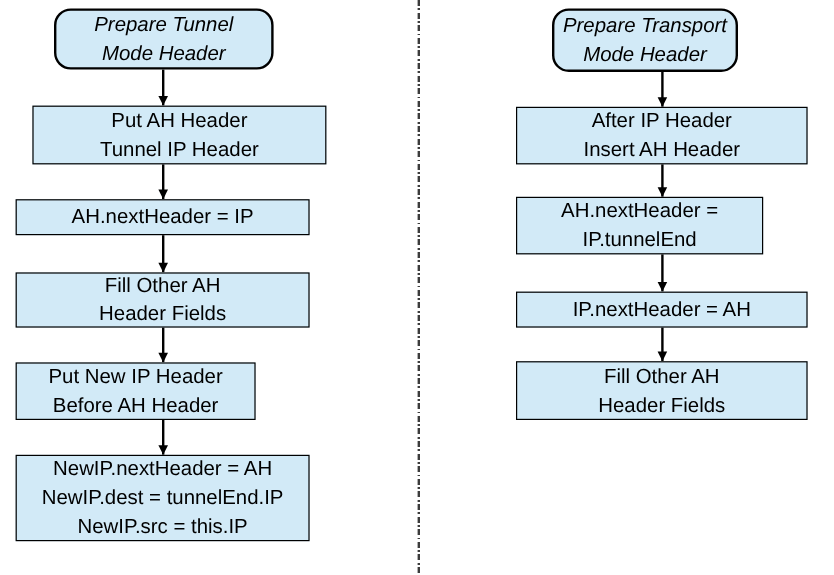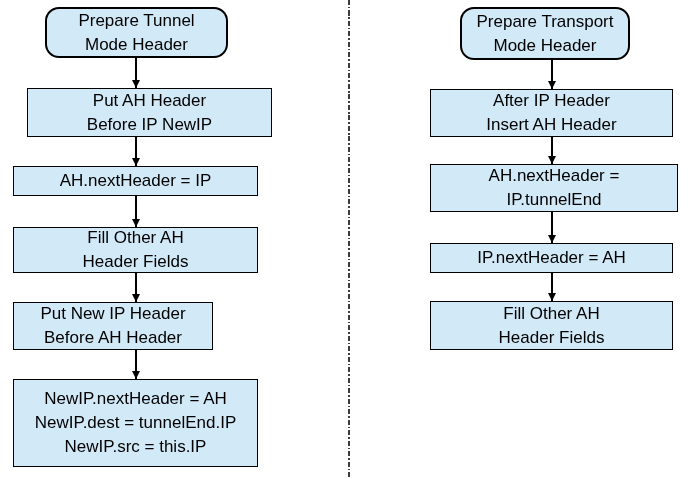--- a/index.html
+++ b/index.html
@@ -26,20 +26,21 @@
     justify-content:center;
     text-align:center;
     font-size:17px;
     line-height:24px;
     color:#000000;
     white-space:nowrap;
   }
   .term{
     border-radius:14px;
     border-width:2px;
+    font-style:italic;
   }
   .arrow{
     position:absolute;
     width:1.5px;
     background:var(--stroke);
   }
   .arrow::after{
     content:"";
     position:absolute;
     left:50%;
@@ -70,62 +71,62 @@
 <div class="canvas">
 
   <div class="node term" style="left:45px;top:7px;width:183px;height:51px">
     <span>Prepare Tunnel</span>
     <span>Mode Header</span>
   </div>
   <div class="arrow" style="left:135px;top:58px;height:30px"></div>
 
   <div class="node" style="left:27px;top:88px;width:245px;height:49px">
     <span>Put AH Header</span>
-    <span>Before IP NewIP</span>
+    <span>Tunnel IP Header</span>
   </div>
   <div class="arrow" style="left:135px;top:137px;height:29px"></div>
 
   <div class="node" style="left:13px;top:166px;width:245px;height:30px">
     <span>AH.nextHeader = IP</span>
   </div>
   <div class="arrow" style="left:135px;top:196px;height:31px"></div>
 
   <div class="node" style="left:13px;top:227px;width:245px;height:46px">
     <span>Fill Other AH</span>
     <span>Header Fields</span>
   </div>
   <div class="arrow" style="left:135px;top:273px;height:29px"></div>
 
   <div class="node" style="left:13px;top:302px;width:200px;height:48px">
     <span>Put New IP Header</span>
     <span>Before AH Header</span>
   </div>
   <div class="arrow" style="left:135px;top:350px;height:29px"></div>
 
-  <div class="node" style="left:13px;top:379px;width:245px;height:88px">
+  <div class="node" style="left:13px;top:379px;width:245px;height:72px">
     <span>NewIP.nextHeader = AH</span>
     <span>NewIP.dest = tunnelEnd.IP</span>
     <span>NewIP.src = this.IP</span>
   </div>
 
   <div class="divider" style="left:348px"></div>
 
-  <div class="node term" style="left:460px;top:7px;width:170px;height:53px">
+  <div class="node term" style="left:460px;top:7px;width:155px;height:53px">
     <span>Prepare Transport</span>
     <span>Mode Header</span>
   </div>
   <div class="arrow" style="left:551px;top:60px;height:29px"></div>
 
   <div class="node" style="left:430px;top:89px;width:243px;height:48px">
     <span>After IP Header</span>
     <span>Insert AH Header</span>
   </div>
   <div class="arrow" style="left:551px;top:137px;height:27px"></div>
 
-  <div class="node" style="left:430px;top:164px;width:248px;height:48px">
+  <div class="node" style="left:430px;top:164px;width:206px;height:48px">
     <span>AH.nextHeader =</span>
     <span>IP.tunnelEnd</span>
   </div>
   <div class="arrow" style="left:551px;top:212px;height:31px"></div>
 
   <div class="node" style="left:430px;top:243px;width:243px;height:30px">
     <span>IP.nextHeader = AH</span>
   </div>
   <div class="arrow" style="left:551px;top:273px;height:28px"></div>
 

